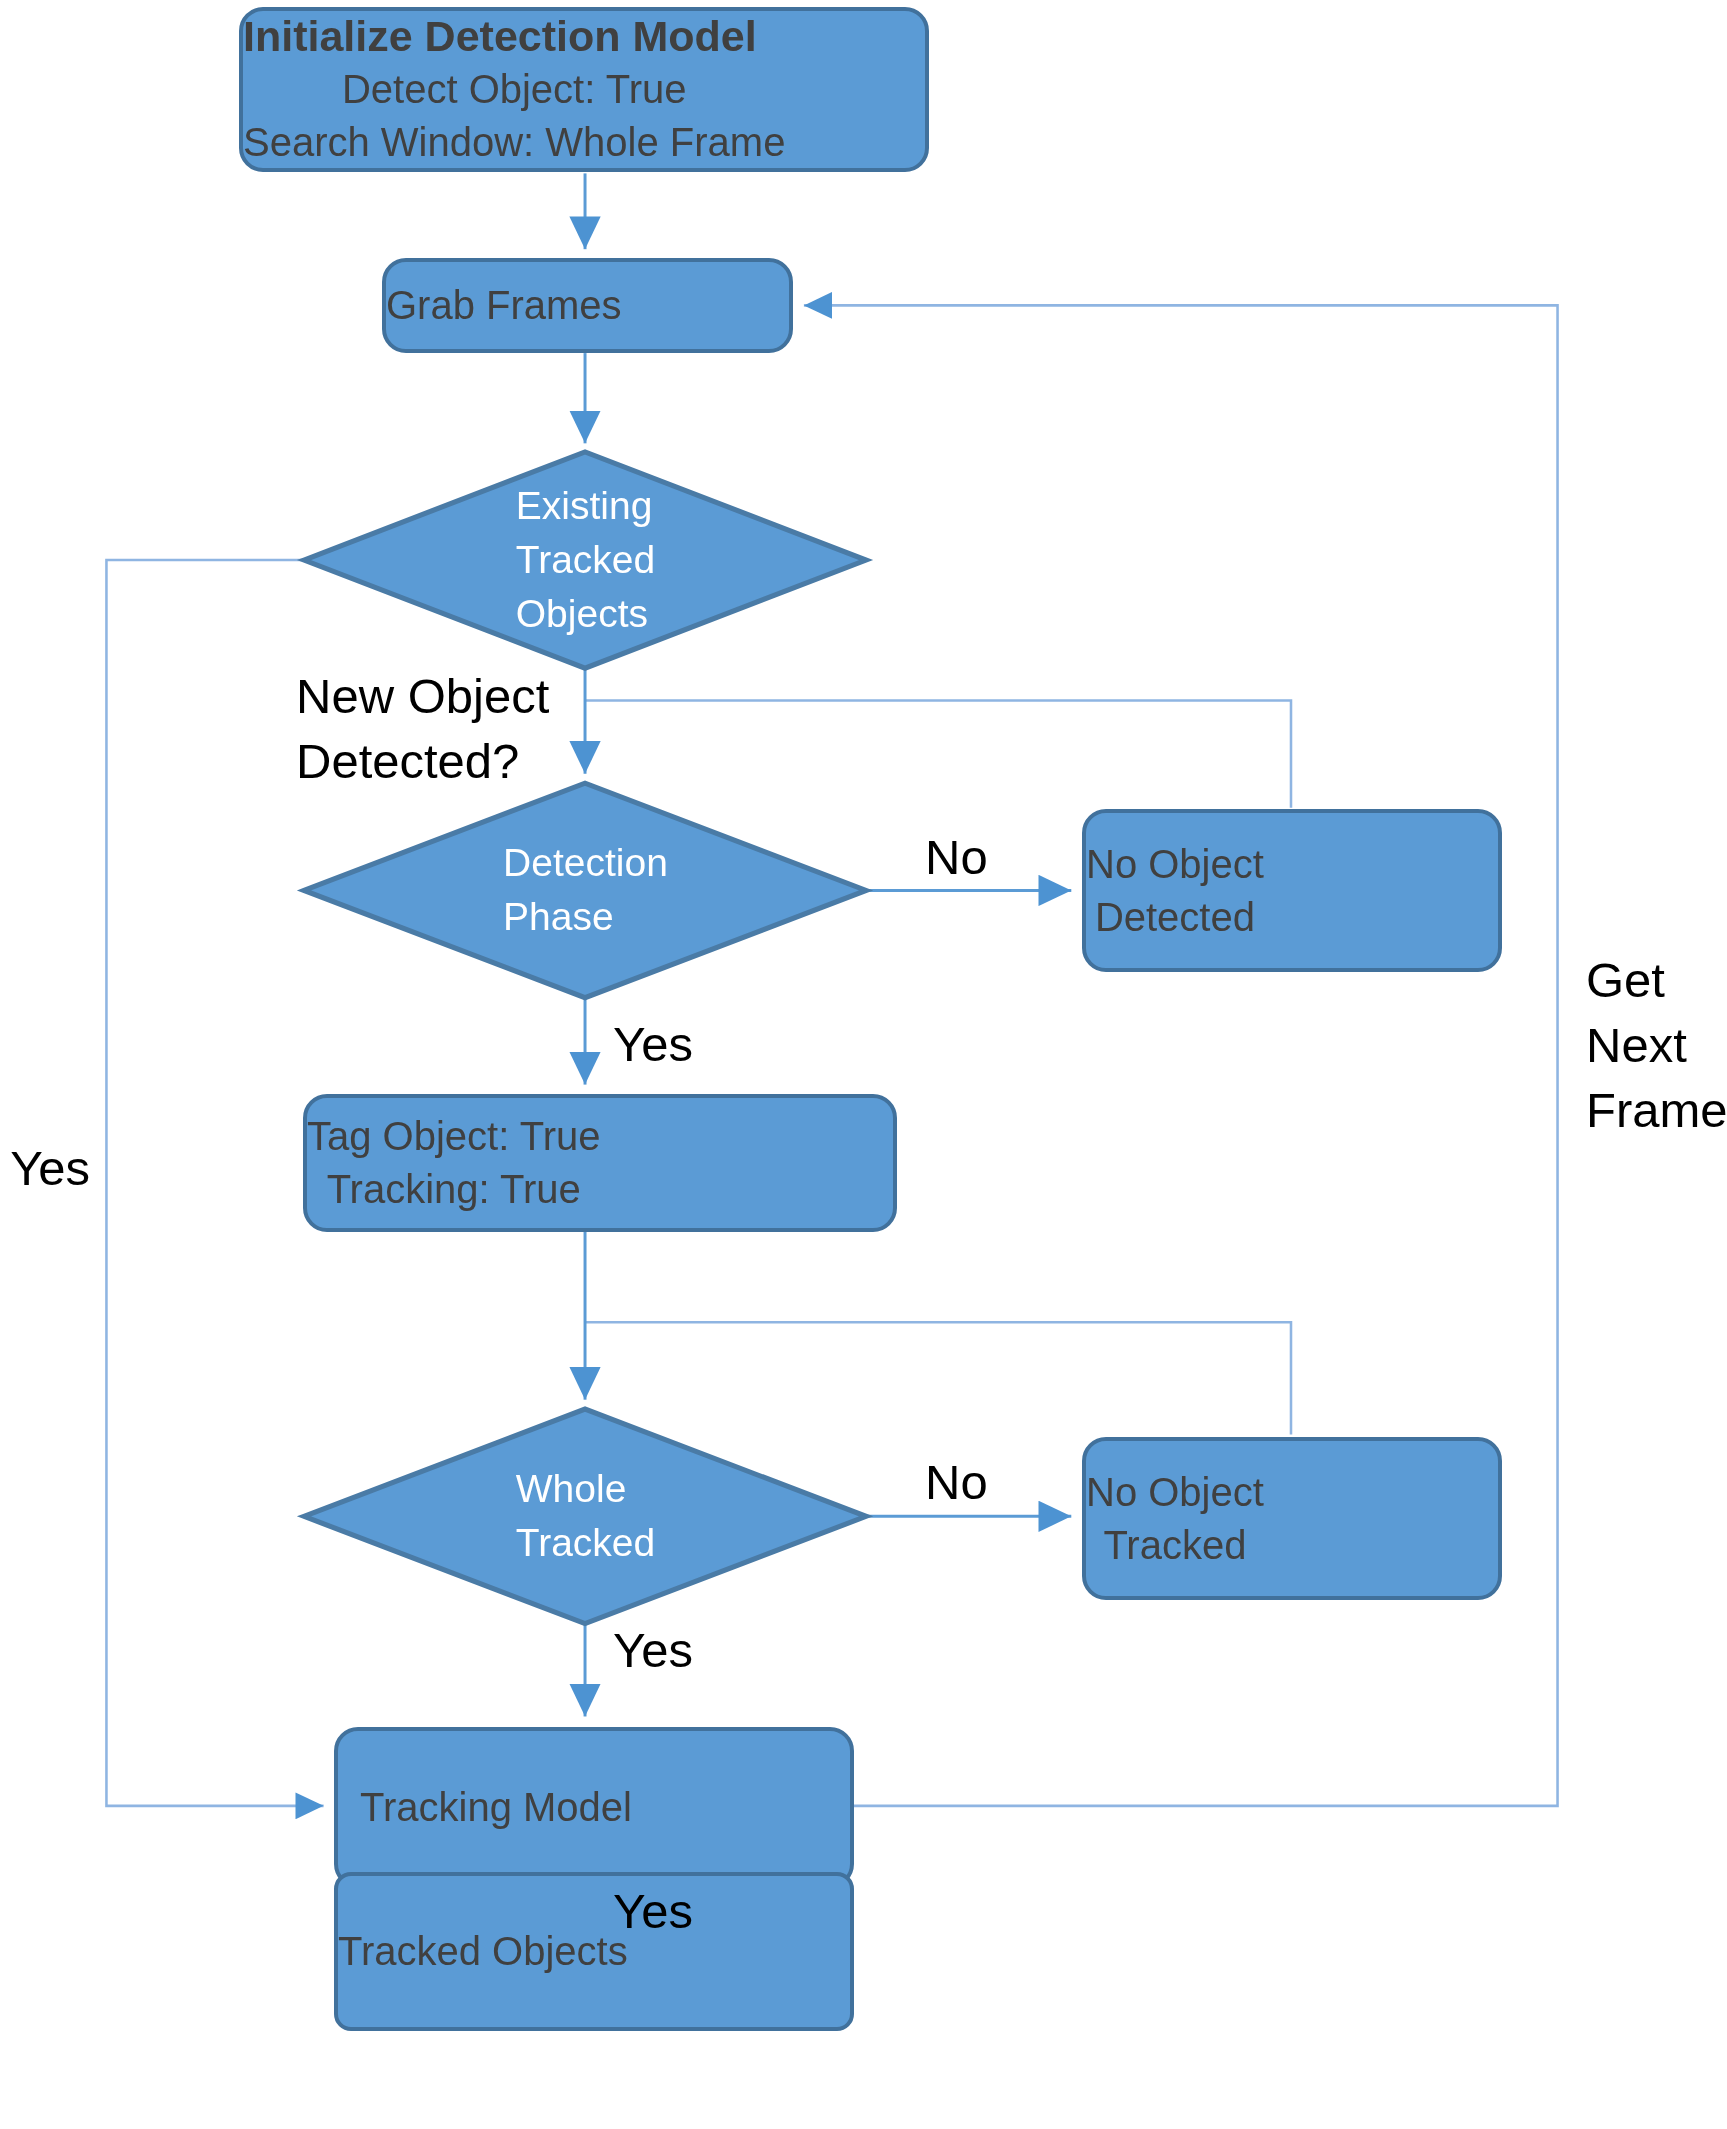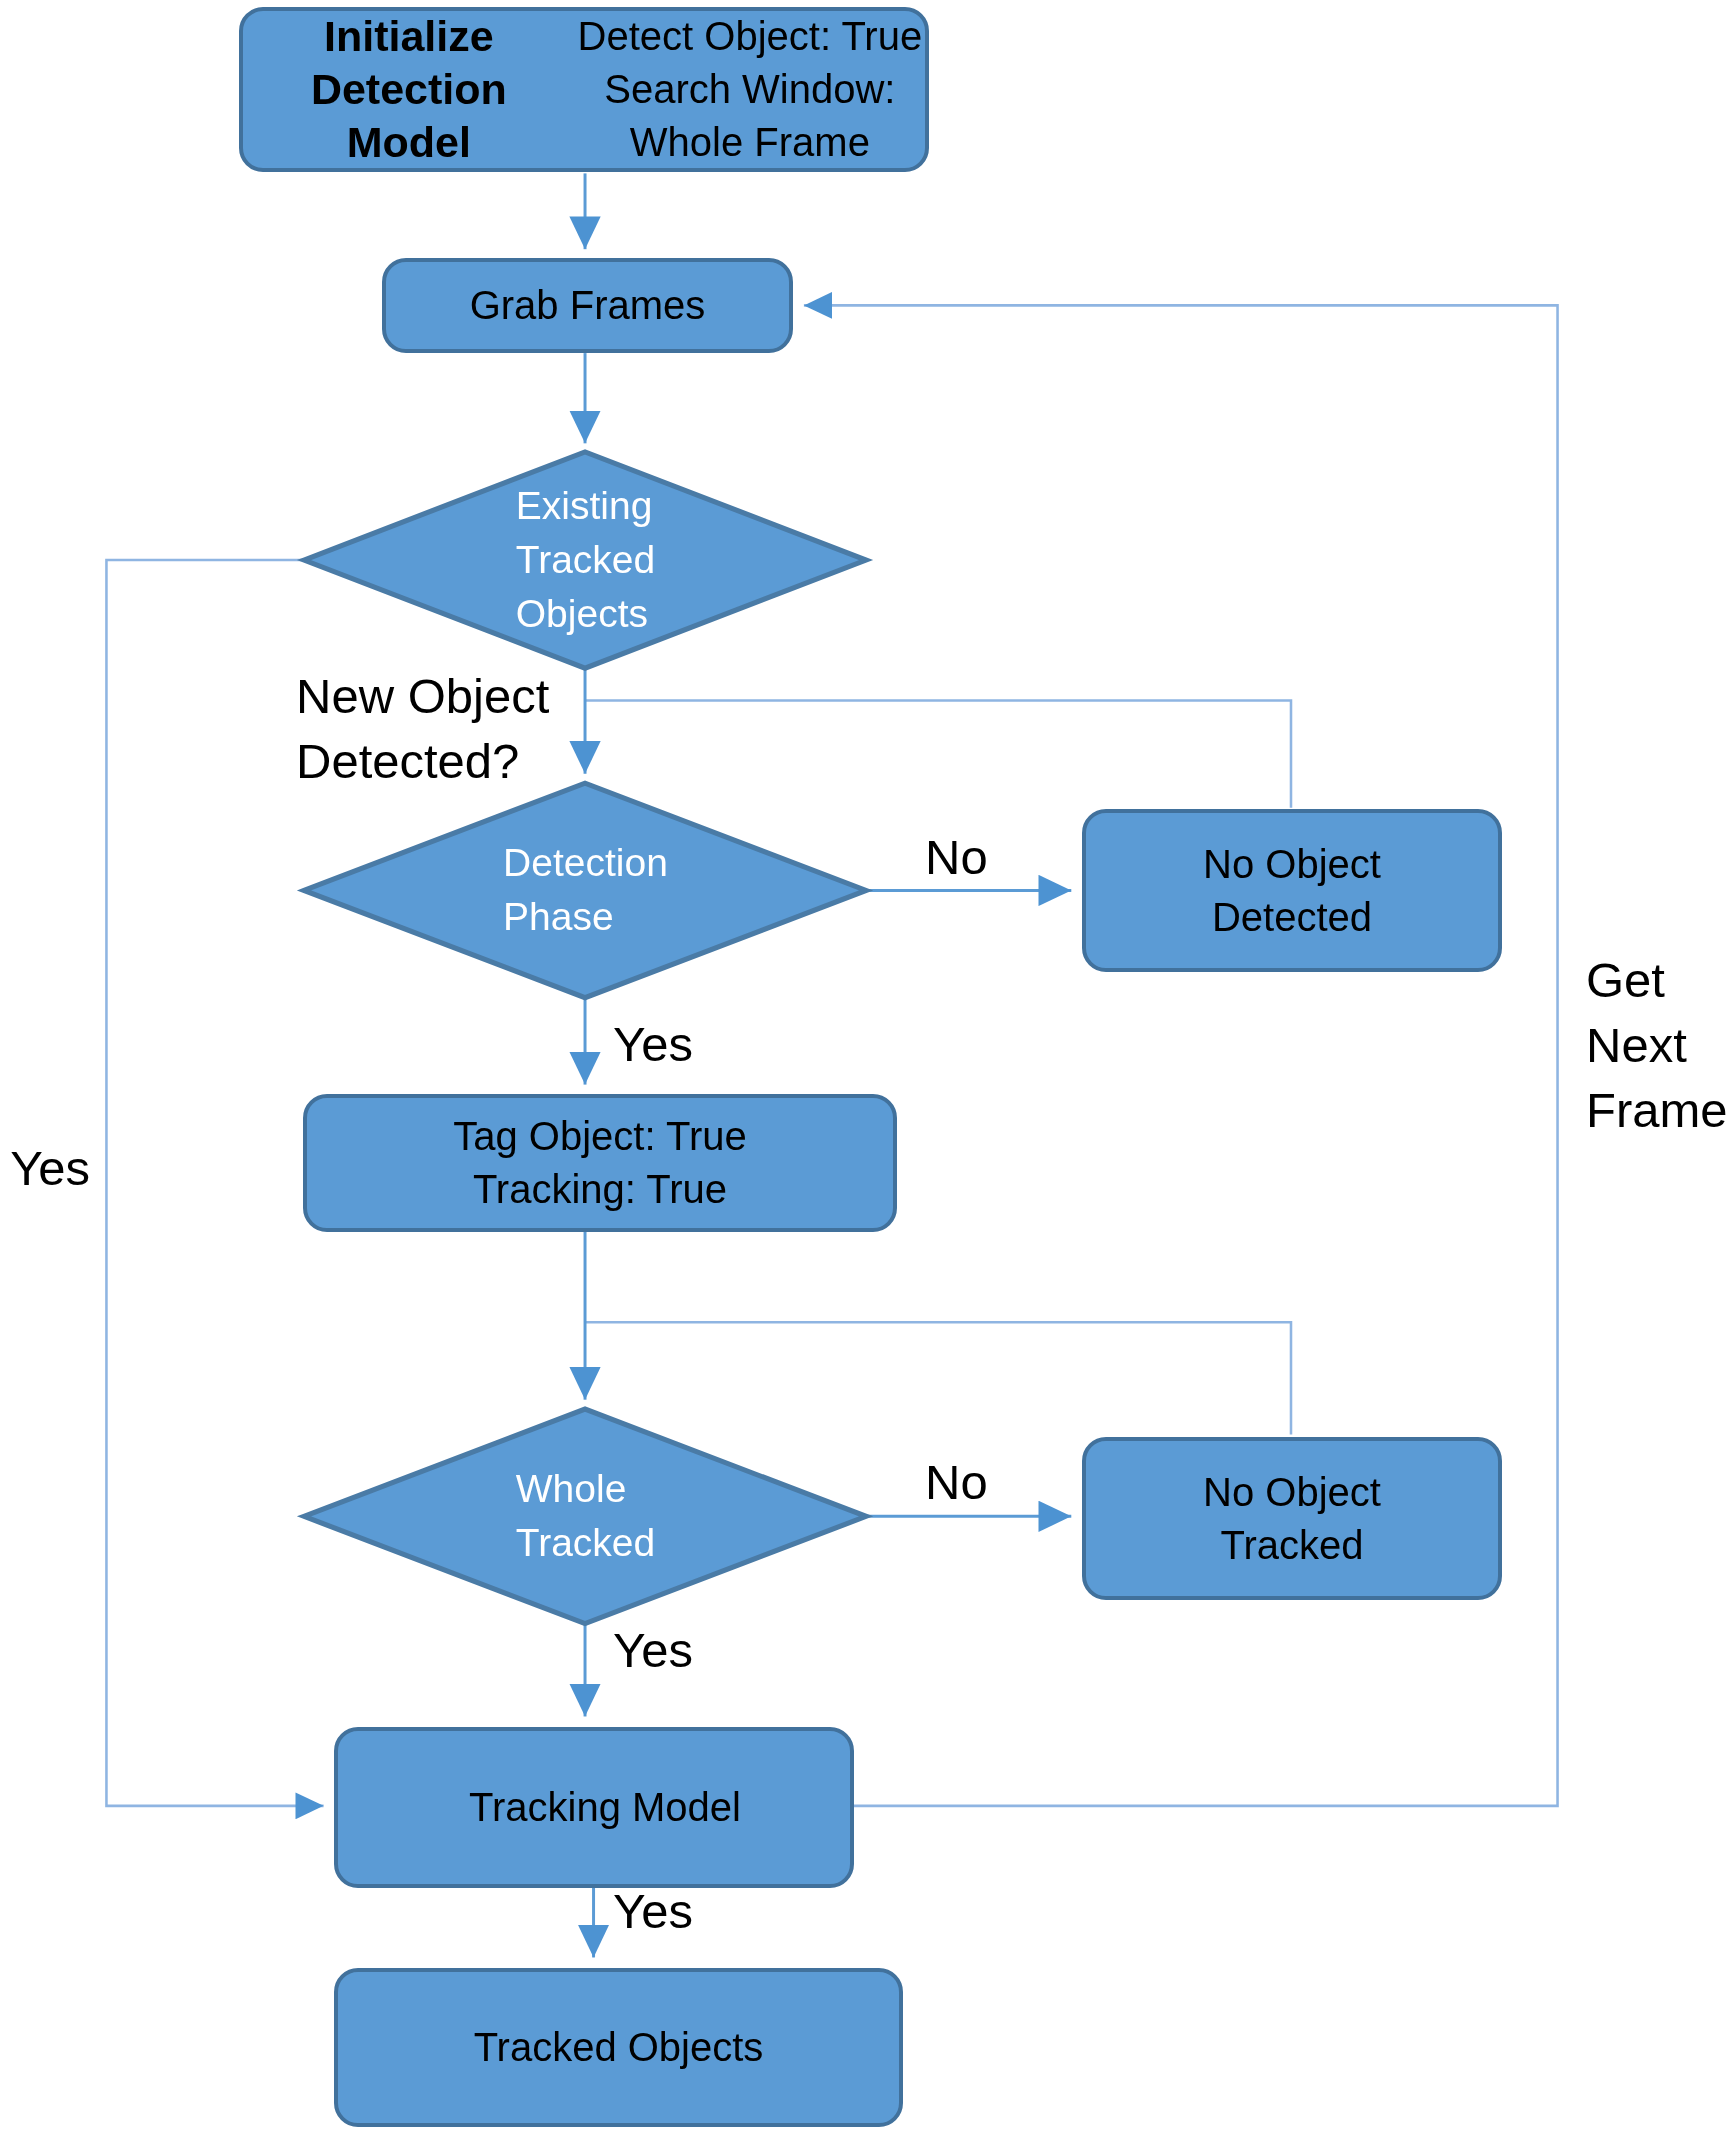--- a/index.html
+++ b/index.html
@@ -36,24 +36,24 @@
     stroke: #4a7ba6;
     stroke-width: 6;
     stroke-linejoin: miter;
   }
   .rect-node {
     position: absolute;
     box-sizing: border-box;
     background: #5b9bd5;
     border: 4.3px solid #41719c;
     border-radius: 24px;
-    color: #000000;
+    color: #404040;
     display: flex;
-    flex-direction: row;
-    align-items: center;
+    flex-direction: column;
+    align-items: flex-start;
     justify-content: center;
     text-align: center;
     font-size: 40px;
     line-height: 53px;
     white-space: pre-line;
   }
   .node-title {
     font-weight: bold;
     font-size: 43px;
     line-height: 53px;
@@ -139,21 +139,21 @@
 
   <div class="rect-node" style="left:1082px; top:1437px; width:420px; height:163px;">
     <div class="node-body">No Object
 Tracked</div>
   </div>
 
   <div class="rect-node" style="left:334px; top:1727px; width:520px; height:161px;padding-left:22px;">
     <div class="node-body">Tracking Model</div>
   </div>
 
-  <div class="rect-node" style="left:334px; top:1968px; width:569px; height:159px;">
+  <div class="rect-node" style="left:334px; top:1872px; width:520px; height:159px;border-radius:17px;">
     <div class="node-body">Tracked Objects</div>
   </div>
 
   <div class="diamond-label" style="left:432px; top:479px; width:307px; height:162px;">Existing
 Tracked
 Objects</div>
 
   <div class="diamond-label" style="left:432px; top:822px; width:307px; height:136px;">Detection
 Phase</div>
 

